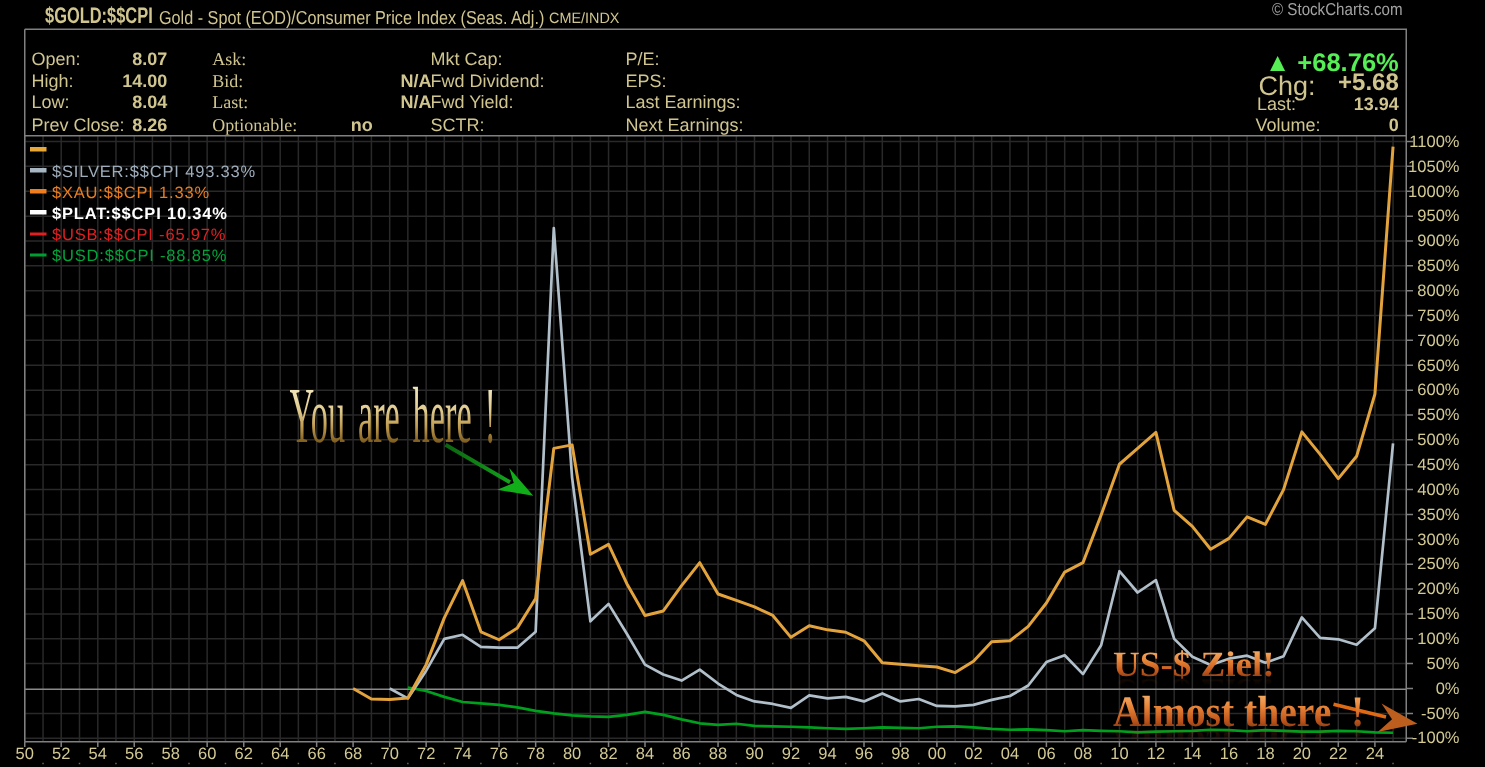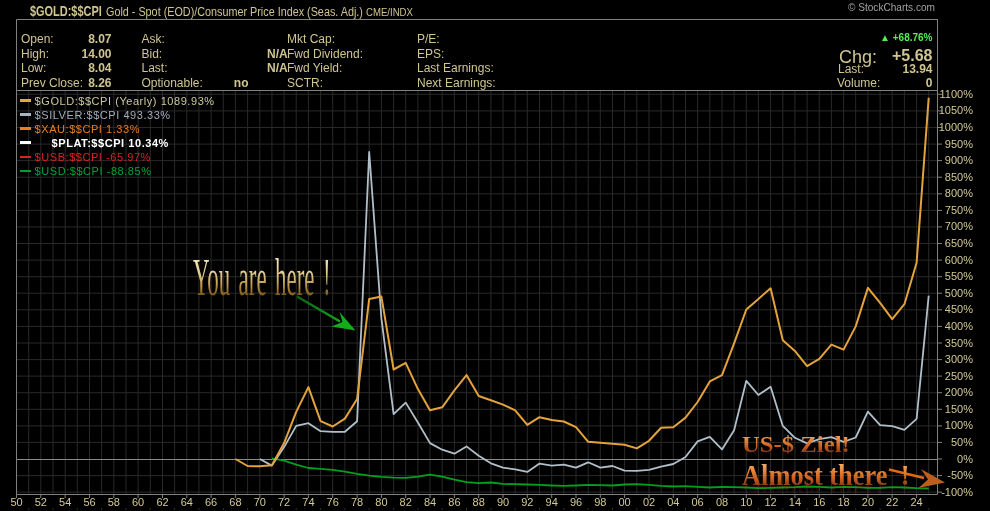--- a/index.html
+++ b/index.html
@@ -110,39 +110,39 @@
   <path d="M945 482.5 L921 469 L928 479.5 L918.5 488 Z" fill="#bc5e1e"></path>
 </svg>
 
 <div class="t b tan" style="left:30px; top:1.5px; font-size:15px; transform:scale(0.73,1); transform-origin:0 0;">$GOLD:$$CPI</div>
 <div class="t tan" style="left:106px; top:5px; font-size:12.5px; transform:scale(0.864,1); transform-origin:0 0;">Gold - Spot (EOD)/Consumer Price Index (Seas. Adj.)</div>
 <div class="t tan" style="left:366px; top:7px; font-size:10px; transform:scale(0.96,1); transform-origin:0 0;">CME/INDX</div>
 <div class="t" style="left:848px; top:1px; font-size:11.5px; color:#a2a2a2; transform:scale(0.877,1); transform-origin:0 0;">© StockCharts.com</div>
 
 <div class="t tan q" style="left:21px; top:32.3px;">Open:<br>High:<br>Low:<br>Prev Close:</div>
 <div class="t tan q b" style="left:0px; top:32.3px; width:111.5px; text-align:right;">8.07<br>14.00<br>8.04<br>8.26</div>
-<div class="t tan q" style="left:141.5px; top:32.3px;">Ask:<br>Bid:<br>Last:<br>Optionable:</div>
+<div class="t tan q" style="left:141.5px; top:32.3px;font-family:Liberation Serif, serif;">Ask:<br>Bid:<br>Last:<br>Optionable:</div>
 <div class="t tan q b" style="left:148.5px; top:32.3px; width:100px; text-align:right;">&nbsp;<br>&nbsp;<br>&nbsp;<br>no</div>
 <div class="t tan q" style="left:287px; top:32.3px;">Mkt Cap:<br>Fwd Dividend:<br>Fwd Yield:<br>SCTR:</div>
 <div class="t tan q b" style="left:267px; top:32.3px; width:100px; text-align:left;">&nbsp;<br>N/A<br>N/A<br>&nbsp;</div>
 <div class="t tan q" style="left:417px; top:32.3px;">P/E:<br>EPS:<br>Last Earnings:<br>Next Earnings:</div>
 
-<div class="t b" style="left:733px; top:31.8px; width:199.5px; font-size:10px; text-align:right; color:#55ee55;">▲ +68.76%</div>
+<div class="t b" style="left:733px; top:31.8px; width:199.5px; font-size:17px; text-align:right; color:#55ee55;">▲ +68.76%</div>
 <div class="t tan" style="left:839px; top:47.3px; font-size:18px;">Chg:</div>
 <div class="t tan b" style="left:733px; top:47.3px; width:199.5px; font-size:16px; text-align:right;">+5.68</div>
 <div class="t tan" style="left:838px; top:61.6px; font-size:12px;">Last:</div>
 <div class="t tan b" style="left:733px; top:61.6px; width:199.5px; font-size:12px; text-align:right;">13.94</div>
 <div class="t tan" style="left:837px; top:76px; font-size:12px;">Volume:</div>
 <div class="t tan b" style="left:733px; top:76px; width:199.5px; font-size:12px; text-align:right;">0</div>
 
 <div class="t" style="left:20px; top:93.5px; font-size:11px; letter-spacing:0.55px; line-height:14.15px;">
-  <div><span style="display:inline-block;width:11px;height:2.5px;background:#e8a838;vertical-align:3px;"></span> <span style="color:#ccc89a;">$GOLD:$$CPI (Yearly) 1089.93%</span></div>
+  <div><span style="display:inline-block;width:11px;height:2.5px;background:#e8a838;vertical-align:3px;"></span> </div>
   <div><span style="display:inline-block;width:11px;height:2.5px;background:#a7b6c2;vertical-align:3px;"></span> <span style="color:#9fadbb;">$SILVER:$$CPI 493.33%</span></div>
   <div><span style="display:inline-block;width:11px;height:2.5px;background:#ee7d20;vertical-align:3px;"></span> <span style="color:#e87d21;">$XAU:$$CPI 1.33%</span></div>
-  <div><span style="display:inline-block;width:11px;height:2.5px;background:#ffffff;vertical-align:3px;"></span> <span class="b" style="color:#ffffff;margin-left:17px;">$PLAT:$$CPI 10.34%</span></div>
+  <div><span style="display:inline-block;width:11px;height:2.5px;background:#ffffff;vertical-align:3px;"></span> <span class="b" style="color:#ffffff;">$PLAT:$$CPI 10.34%</span></div>
   <div><span style="display:inline-block;width:11px;height:2.5px;background:#e02020;vertical-align:3px;"></span> <span style="color:#e02020;">$USB:$$CPI -65.97%</span></div>
   <div><span style="display:inline-block;width:11px;height:2.5px;background:#009e30;vertical-align:3px;"></span> <span style="color:#00a339;">$USD:$$CPI -88.85%</span></div>
 </div>
 
 <div class="t grad3d" style="left:193px; top:250px; font-size:50px; line-height:1;
      word-spacing:6px; transform:scale(0.458,1.06);
      background-image:linear-gradient(#f4ead8 0%, #eedfad 25%, #dfc98c 45%, #c09c50 65%, #7c5a1c 85%, #3c2a0a 100%);">You are here !</div>
 <div class="t b grad3d" style="left:742px; top:431.5px; font-size:24px; line-height:1;
      transform:scale(1.03,0.99);
      background-image:linear-gradient(#f5b06a 5%, #e88438 35%, #c2571c 65%, #5e2a0c 100%);

